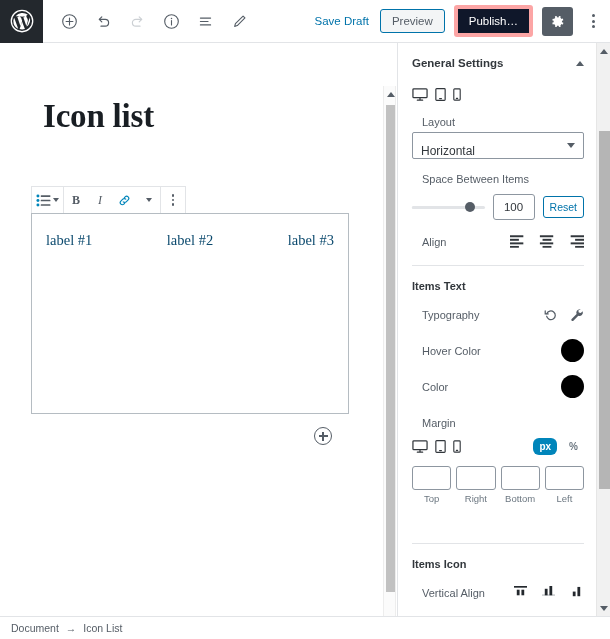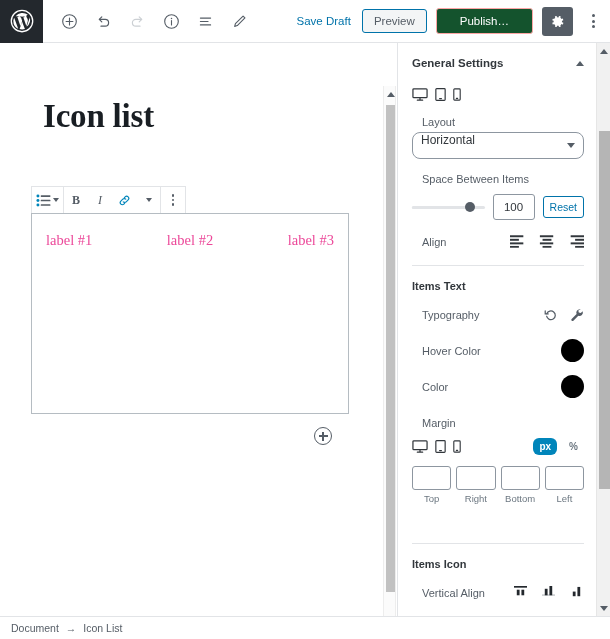--- a/index.html
+++ b/index.html
@@ -34,22 +34,22 @@
   }
   .save-draft {
     font-size: 11.5px; color: #0073aa; background: none; border: none;
     cursor: pointer; padding: 4px 2px;
   }
   .preview-btn {
     font-size: 11.5px; color: #555d66; background: #f3f5f6;
     border: 1px solid #0073aa; border-radius: 3px; padding: 5px 11px; cursor: pointer;
   }
   .publish-btn {
-    font-size: 11.5px; color: #fff; background: #14532d; border: 1px solid #fca5a5;
-    border-radius: 3px; padding: 6px 23px; cursor: pointer;
+    font-size: 11.5px; color: #fff; background: #0f172a; border: 4px solid #fca5a5;
+    border-radius: 3px; padding: 6px 11px; cursor: pointer;
   }
   .gear-btn {
     width: 31px; height: 29px; background: #555d66; border: none; border-radius: 3px;
     display: flex; align-items: center; justify-content: center; cursor: pointer; color: #fff;
   }
   .kebab-btn {
     width: 22px; height: 30px; background: none; border: none; cursor: pointer;
     display: flex; flex-direction: column; align-items: center;
     justify-content: center; gap: 2.5px;
   }
@@ -92,21 +92,21 @@
   .block-box {
     position: absolute; left: 31px; top: 170px; width: 318px; height: 201px;
     border: 1px solid #b5bcc2; background: #fff;
   }
   .labels-row {
     position: absolute; top: 18px; left: 0; width: 100%;
     display: flex; justify-content: space-between; padding: 0 14px;
   }
   .item-label {
     font-family: "Liberation Serif", serif;
-    font-size: 14.5px; color: #ec4899; white-space: nowrap;
+    font-size: 14.5px; color: #0c4a6e; white-space: nowrap;
   }
 
   .appender {
     position: absolute; left: 314px; top: 384px; width: 18px; height: 18px;
     border: 1.4px solid #555d66; border-radius: 50%;
     display: flex; align-items: center; justify-content: center; cursor: pointer;
   }
   .appender::before, .appender::after {
     content: ''; position: absolute; background: #555d66;
   }
@@ -146,23 +146,23 @@
     border-right: 4.5px solid transparent; border-bottom: 5px solid #555d66;
     cursor: pointer;
   }
 
   .device-row { display: flex; align-items: center; gap: 7px; margin-top: 12px; }
   .dev-ico { cursor: pointer; display: flex; align-items: center; }
 
   .field-label { font-size: 11px; color: #555d66; margin-top: 14px; margin-bottom: 4px; padding-left: 10px; }
   .select-wrap { position: relative; }
   .sel-box {
-    width: 100%; height: 27px; border: 1px solid #8d96a0; border-radius: 8px;
+    width: 100%; height: 27px; border: 1px solid #8d96a0; border-radius: 2px;
     background: #fff; font-size: 12px; color: #32373c;
-    padding: 0 24px 0 8px; display: flex; align-items: flex-start; cursor: pointer;
+    padding: 0 24px 0 8px; display: flex; align-items: flex-end; cursor: pointer;
   }
   .sel-chev {
     position: absolute; right: 9px; top: 11px;
     width: 0; height: 0; border-left: 4.5px solid transparent;
     border-right: 4.5px solid transparent; border-top: 5px solid #555d66;
   }
 
   .slider-row { display: flex; align-items: center; gap: 8px; margin-top: 9px; }
   .slider-track {
     position: relative; flex: 1 1 auto; height: 3px; background: #e2e4e7; border-radius: 2px;

